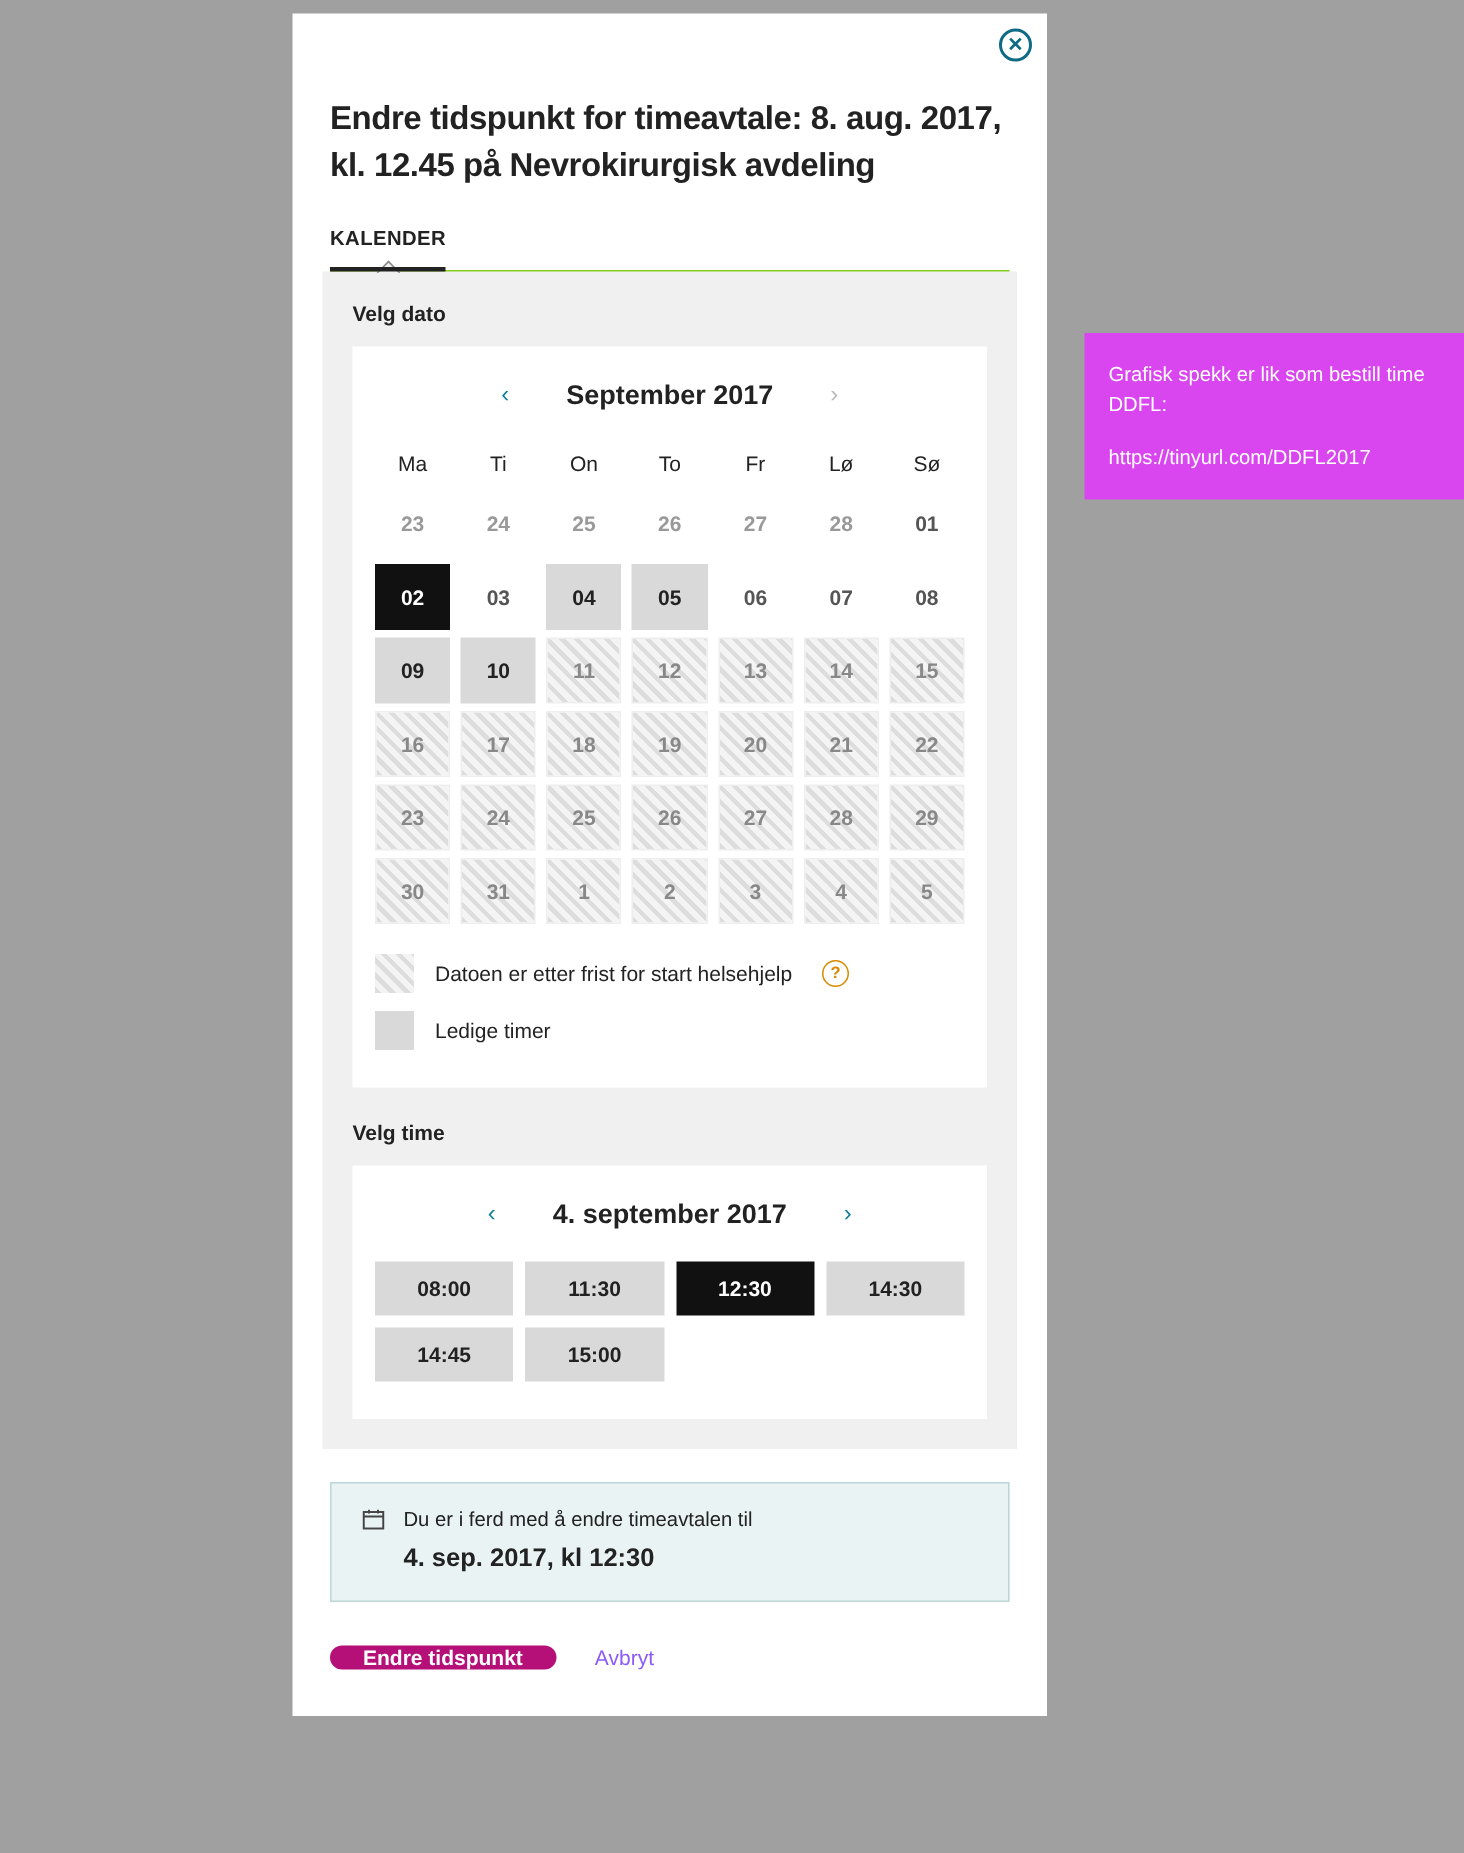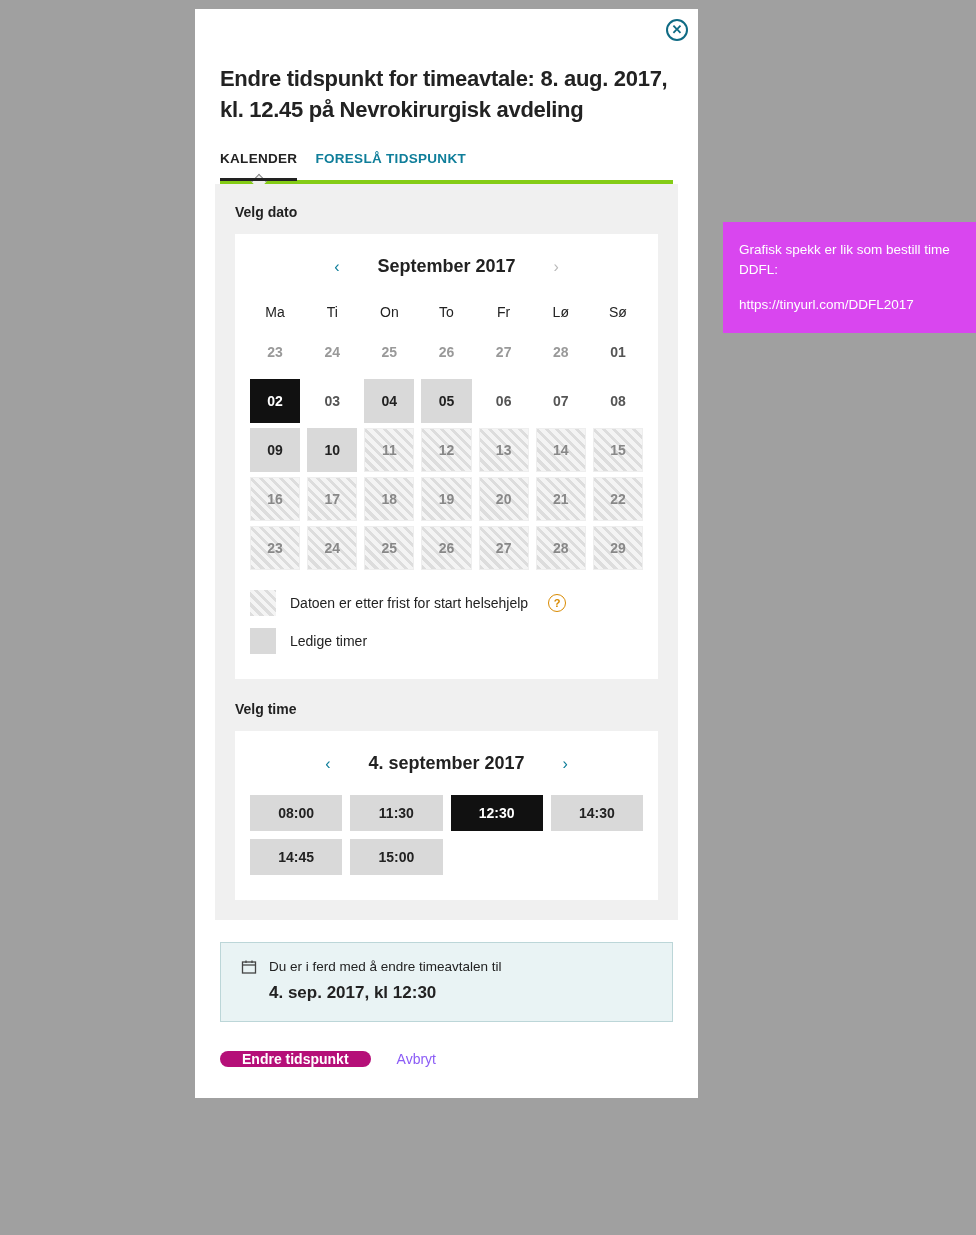--- a/index.html
+++ b/index.html
@@ -39,21 +39,21 @@
   }
   h1.title {
     font-size: 22px;
     font-weight: 700;
     line-height: 1.4;
     margin: 30px 0 15px 0;
     letter-spacing: -0.3px;
   }
   .tabs {
     display: flex;
-    border-bottom: 4px solid #84cc16;
+    border-bottom: 1px solid #84cc16;
     gap: 18px;
     position: relative;
   }
   .tab {
     font-size: 13.5px;
     font-weight: 700;
     padding: 10px 0 14px 0;
     cursor: pointer;
     letter-spacing: 0.3px;
     position: relative;
@@ -165,21 +165,20 @@
 <body>
 
 <div class="modal">
 
   <button class="close-btn">✕</button>
 
   <h1 class="title">Endre tidspunkt for timeavtale: 8. aug. 2017, kl. 12.45 på Nevrokirurgisk avdeling</h1>
 
   <div class="tabs">
     <div class="tab active">KALENDER</div>
-    <div class="tab inactive">FORESLÅ TIDSPUNKT</div>
   </div>
 
   <div class="panel">
 
     <div class="section-label">Velg dato</div>
 
     <div class="card">
       <div class="month-nav">
         <span class="chev">‹</span>
         <span class="label">September 2017</span>
@@ -234,20 +233,29 @@
             <div class="day hatched">22</div>
           </div>
           <div class="week-row" style="margin-bottom: 5px;">
             <div class="day hatched">23</div>
             <div class="day hatched">24</div>
             <div class="day hatched">25</div>
             <div class="day hatched">26</div>
             <div class="day hatched">27</div>
             <div class="day hatched">28</div>
             <div class="day hatched">29</div>
+          </div>
+          <div class="week-row" style="margin-bottom: 5px;">
+            <div class="day hatched">30</div>
+            <div class="day hatched">31</div>
+            <div class="day hatched">1</div>
+            <div class="day hatched">2</div>
+            <div class="day hatched">3</div>
+            <div class="day hatched">4</div>
+            <div class="day hatched">5</div>
           </div>
         </div>
 
       <div class="legend">
         <div class="legend-row">
           <div class="swatch hatch"></div>
           <span>Datoen er etter frist for start helsehjelp</span>
           <span class="help-badge">?</span>
         </div>
         <div class="legend-row">

